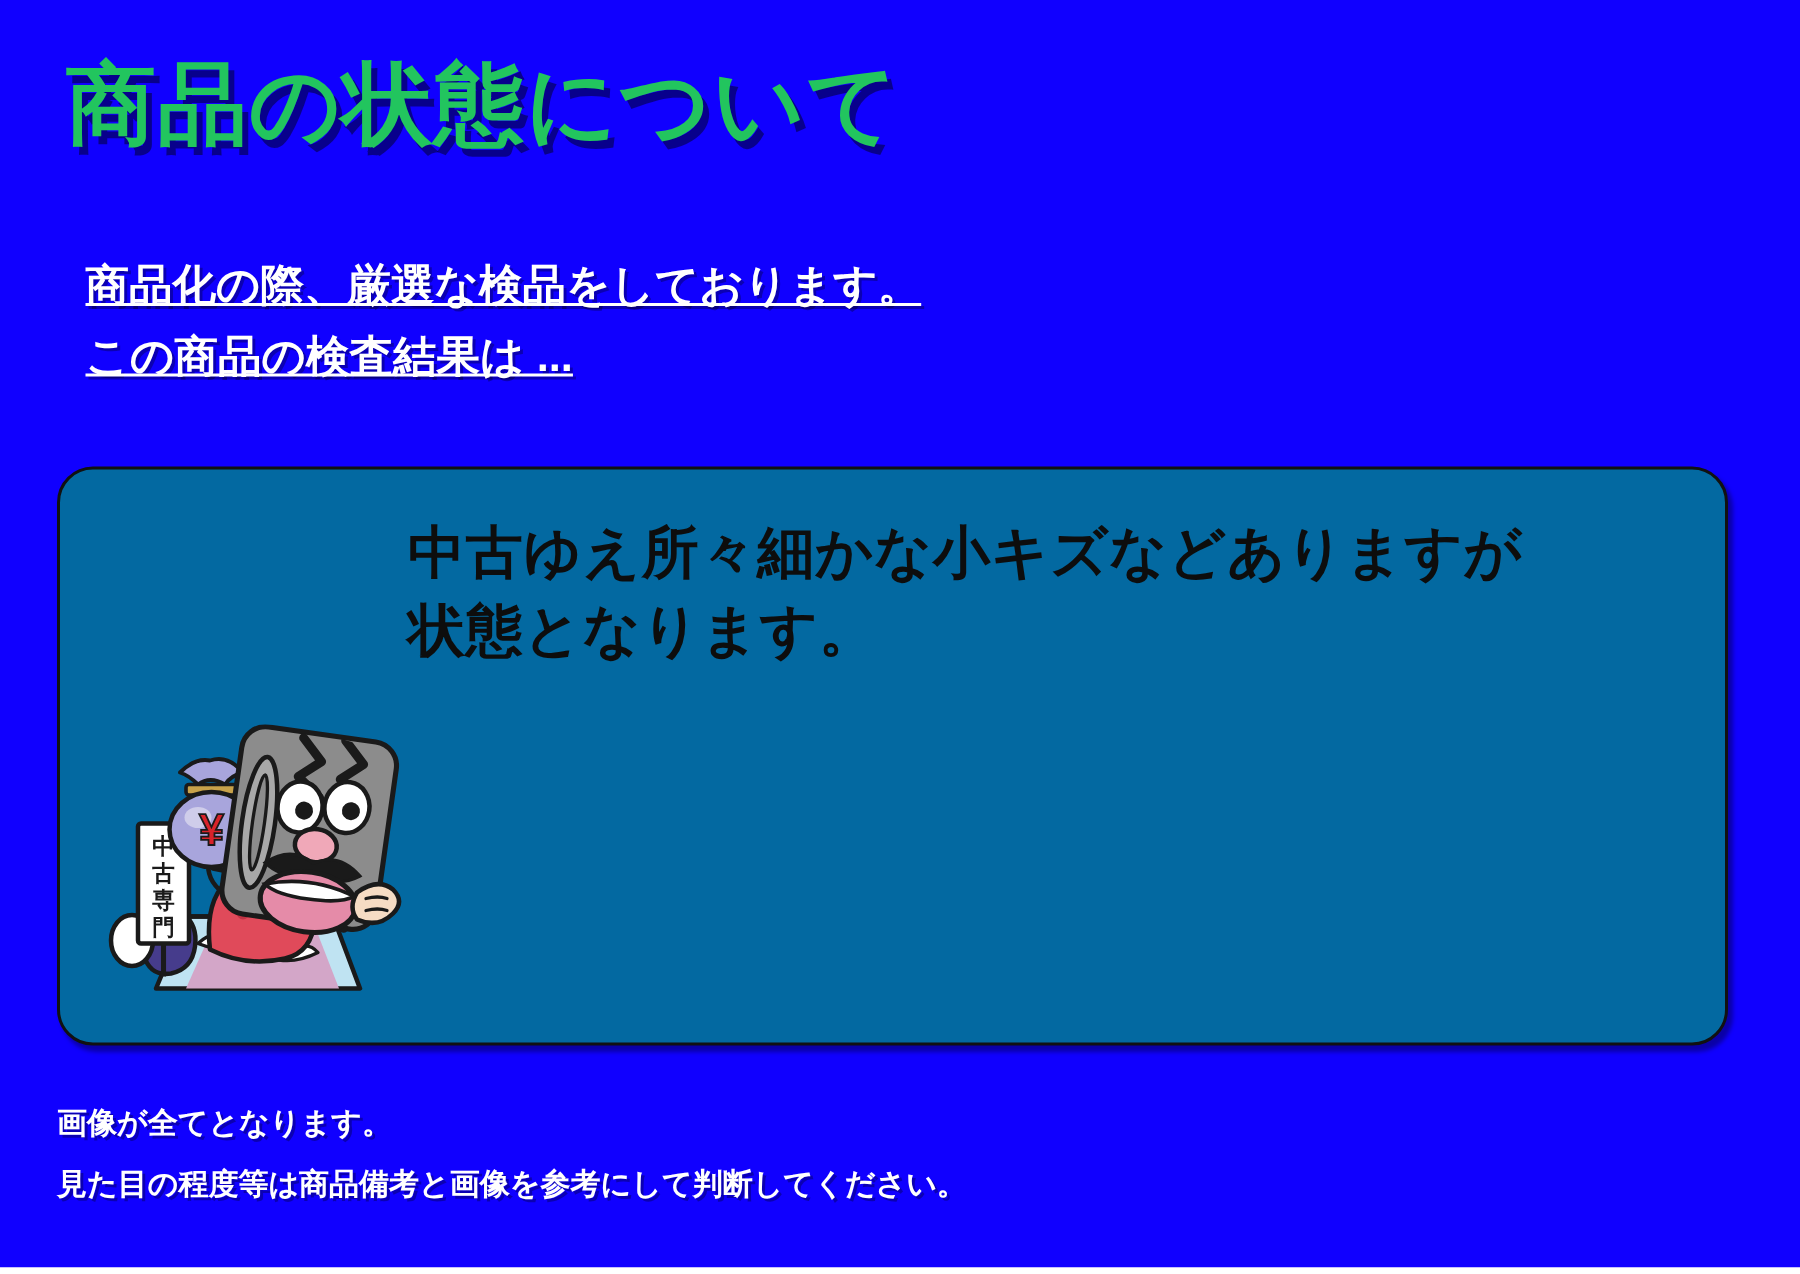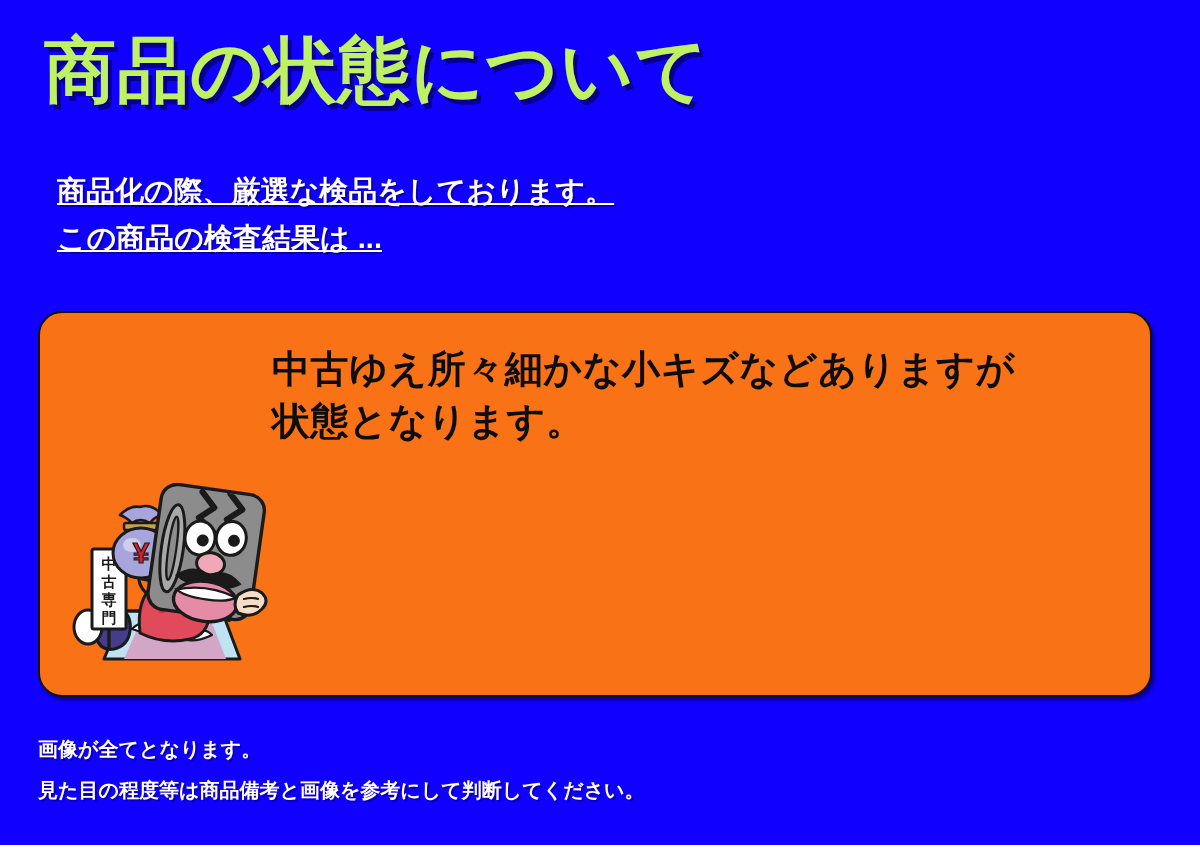--- a/index.html
+++ b/index.html
@@ -19,24 +19,24 @@
     height: 845px;
     background: #1000ff;
     overflow: hidden;
   }
 
   
   #title {
     position: absolute;
     left: 44px;
     top: 18px;
-    font-size: 72px;
+    font-size: 60px;
     line-height: 104px;
     font-weight: 700;
-    color: #bef264;
+    color: #22c55e;
     letter-spacing: 1px;
     white-space: nowrap;
     text-shadow: 4px 5px 0 rgba(0,0,0,0.45);
   }
 
   
   #subtitle {
     position: absolute;
     left: 57px;
     top: 168px;
@@ -49,21 +49,21 @@
   }
   #subtitle .sub-line { display: block; text-decoration: underline; }
 
   
   #condition-card {
     position: absolute;
     left: 38px;
     top: 311px;
     width: 1114px;
     height: 386px;
-    background: #f97316;
+    background: #0369a1;
     border: 2px solid #111111;
     border-radius: 24px;
     box-sizing: border-box;
     box-shadow: 3px 4px 3px rgba(0,0,0,0.35);
   }
   #card-text {
     position: absolute;
     left: 232px;
     top: 30px;
     font-size: 38px;

